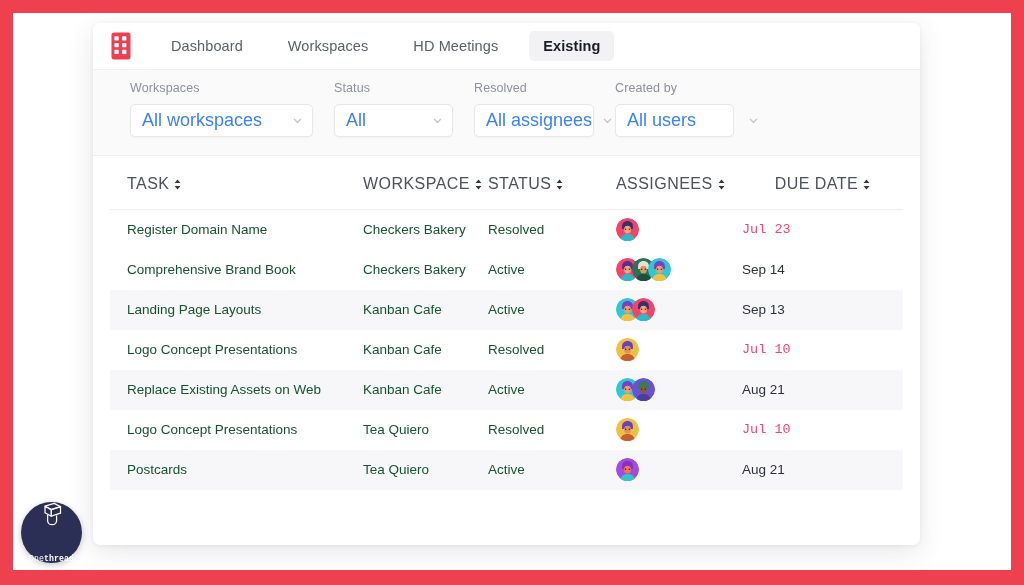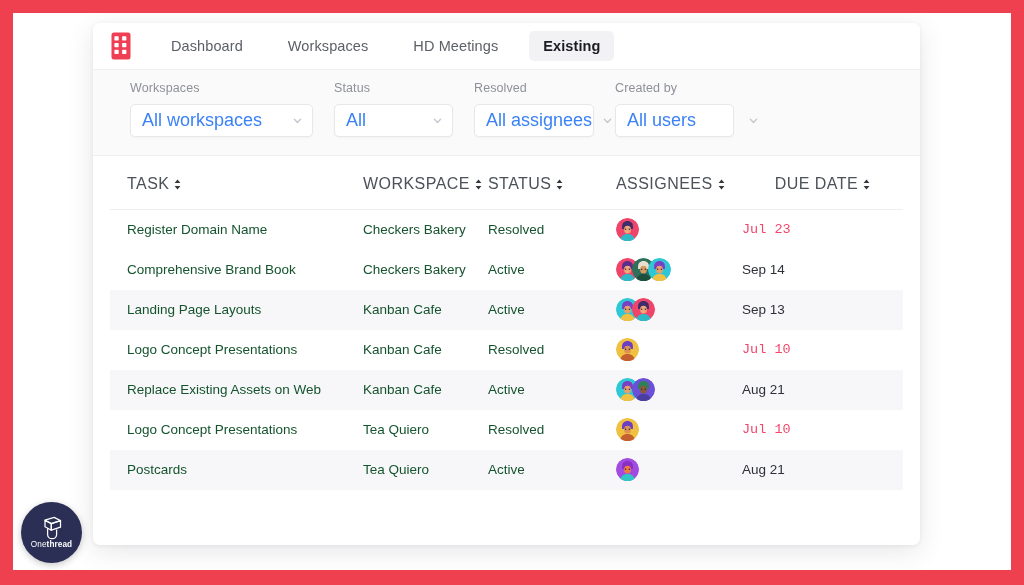--- a/index.html
+++ b/index.html
@@ -162,22 +162,23 @@
   #badge {
     position: absolute;
     left: 8px;
     bottom: 7px;
     width: 61px; height: 61px;
     border-radius: 50%;
     background: #2b2f55;
     display: flex;
     flex-direction: column;
     align-items: center;
-    justify-content: center;
+    justify-content: space-between;
     box-shadow: 0 2px 7px rgba(0,0,0,0.22);
+    font-family: Liberation Mono, monospace;
   }
   #badge svg { width: 26px; height: 24px; display: block; margin-bottom: 1px; }
   #badge-text {
     font-size: 8.2px;
     color: #ffffff;
     letter-spacing: 0.1px;
     line-height: 1;
   }
   #badge-text b { font-weight: bold; }
 </style>

